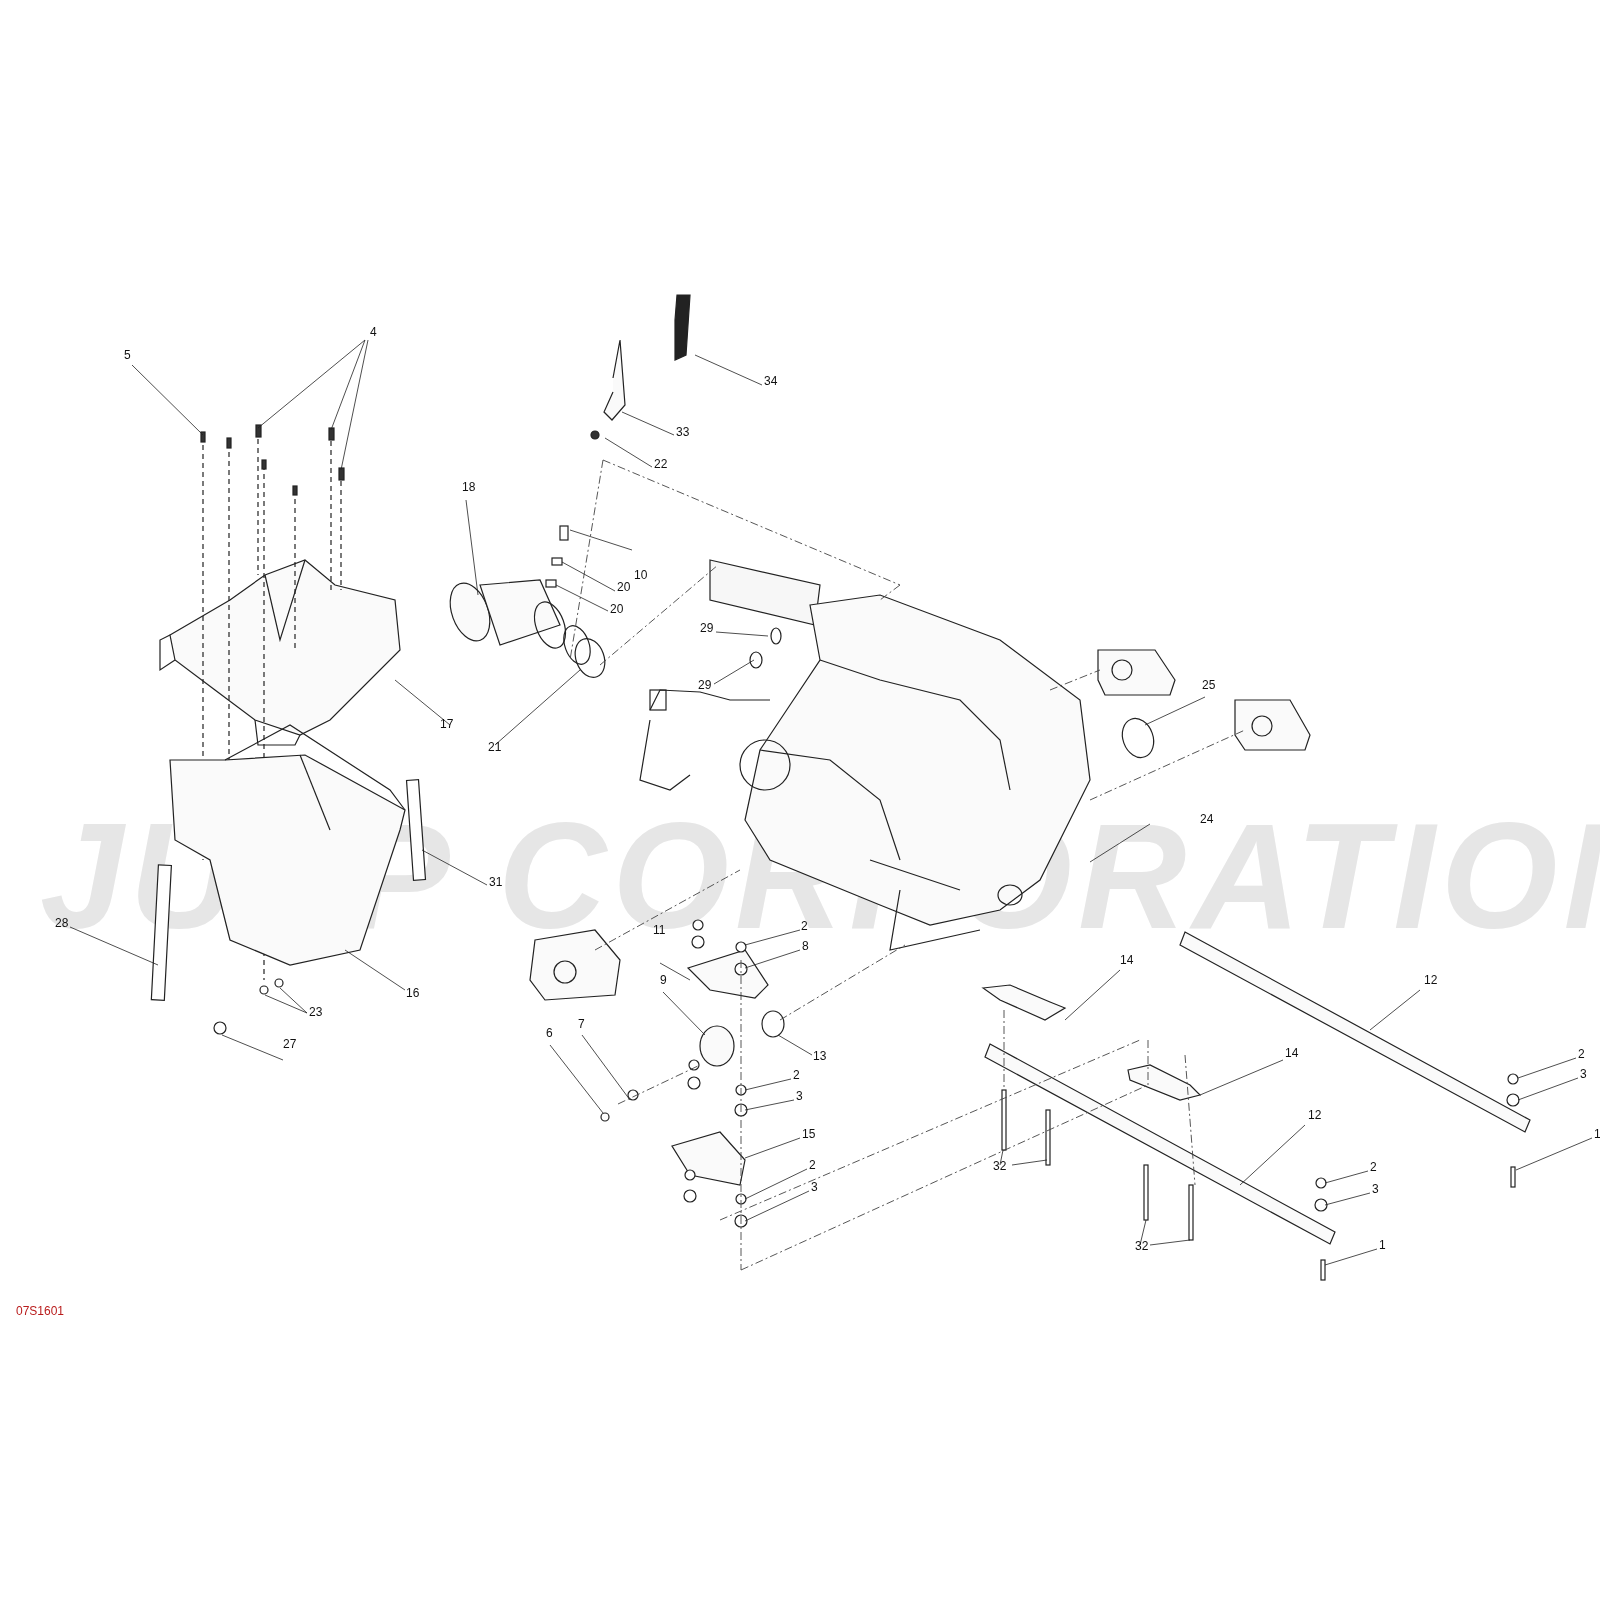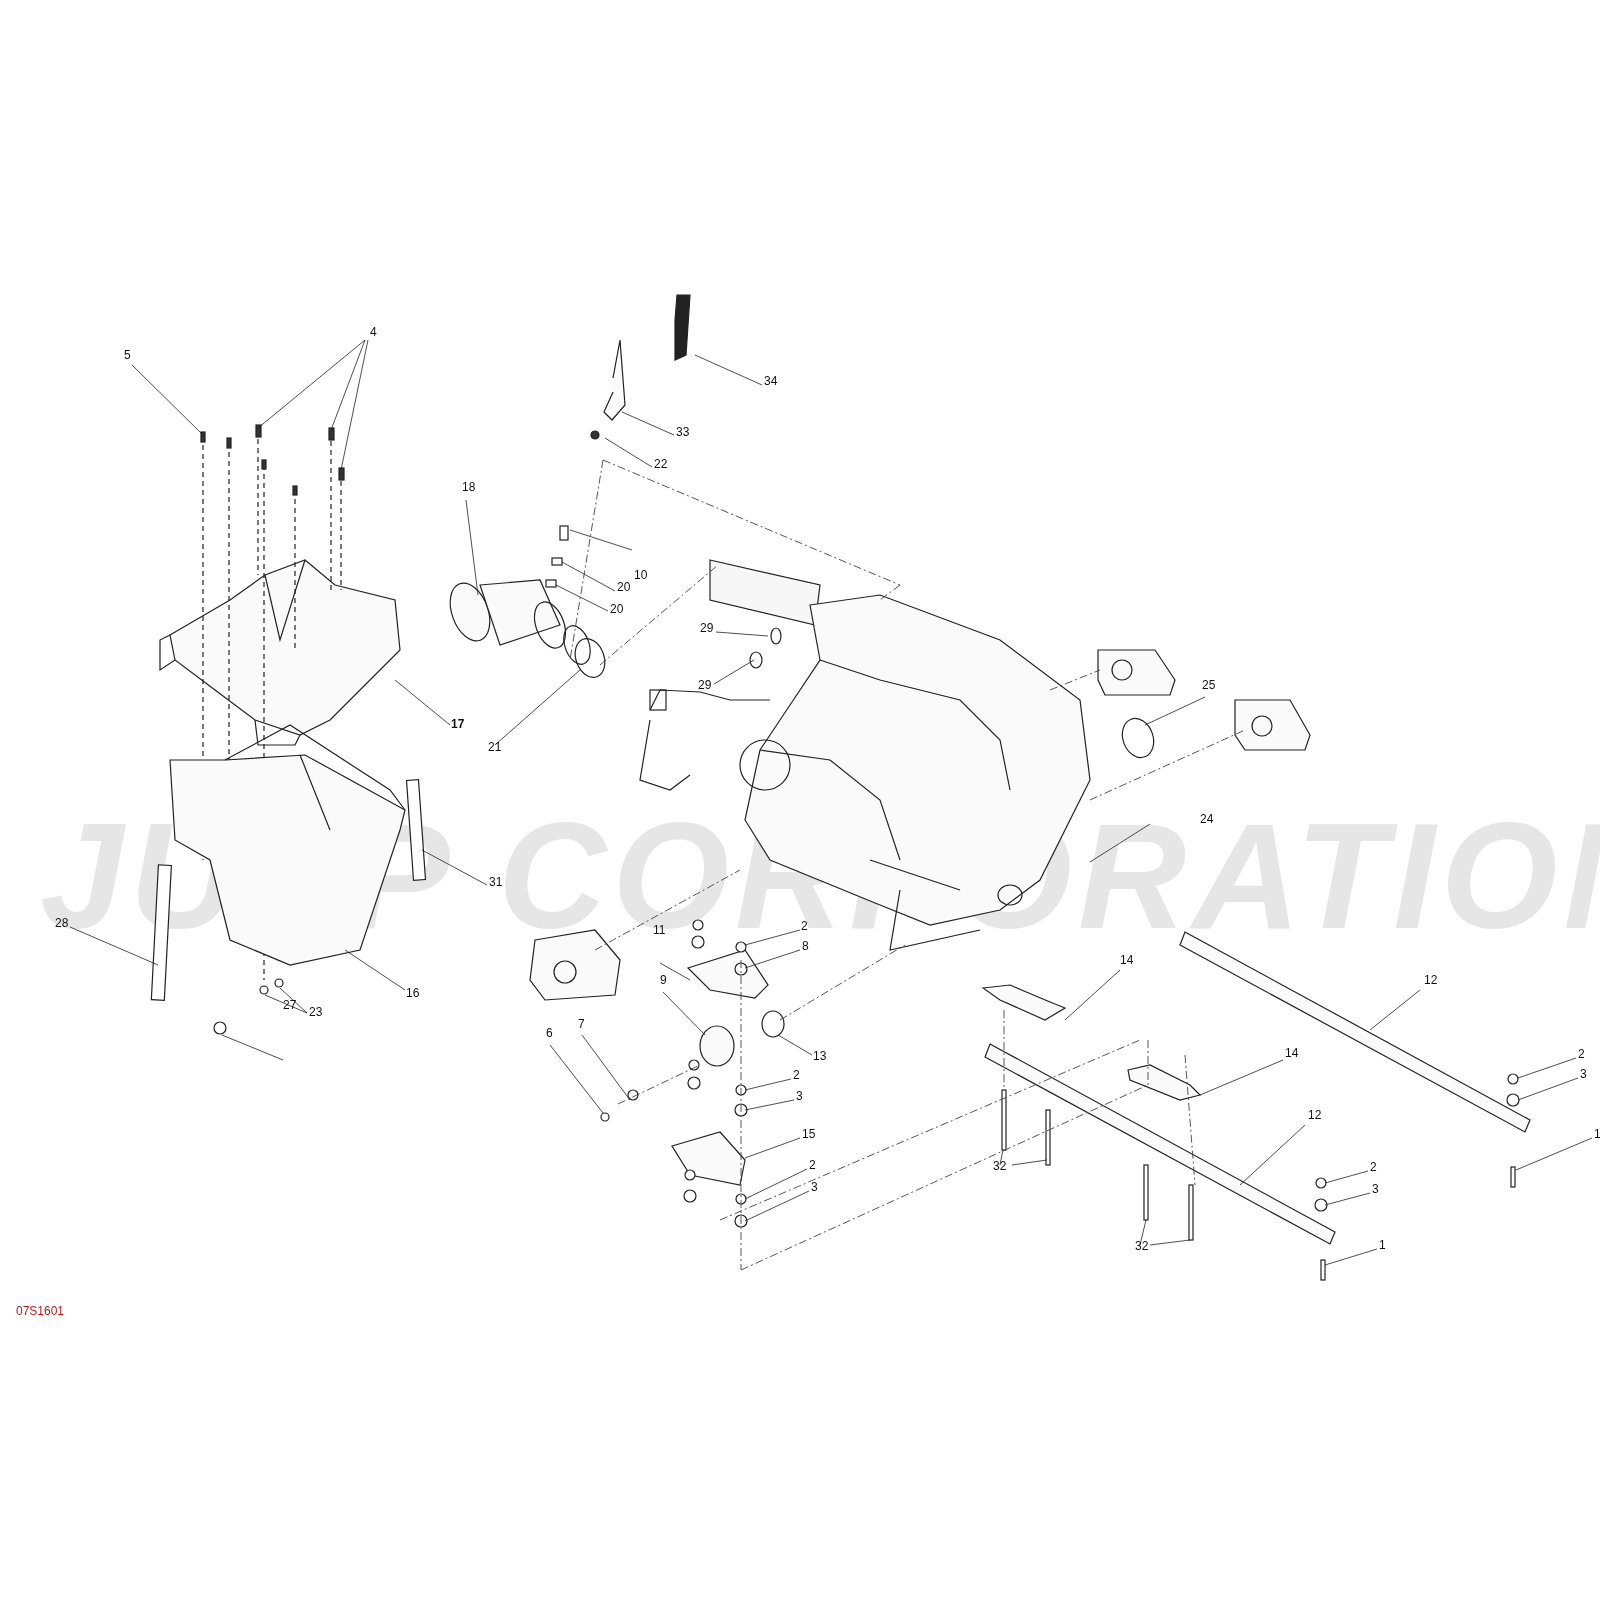--- a/index.html
+++ b/index.html
@@ -221,29 +221,29 @@
       <div class="callout" style="left: 370px; top: 326px;">4</div>
       <div class="callout" style="left: 764px; top: 375px;">34</div>
       <div class="callout" style="left: 676px; top: 426px;">33</div>
       <div class="callout" style="left: 654px; top: 458px;">22</div>
       <div class="callout" style="left: 462px; top: 481px;">18</div>
       <div class="callout" style="left: 634px; top: 541px; margin-top: 28px;">10</div>
       <div class="callout" style="left: 617px; top: 581px;">20</div>
       <div class="callout" style="left: 610px; top: 603px;">20</div>
       <div class="callout" style="left: 700px; top: 622px;">29</div>
       <div class="callout" style="left: 698px; top: 679px;">29</div>
-      <div class="callout" style="left: 451px; top: 718px; font-weight: bold;">17</div>
+      <div class="callout" style="left: 440px; top: 718px;">17</div>
       <div class="callout" style="left: 488px; top: 741px;">21</div>
       <div class="callout" style="left: 1202px; top: 679px;">25</div>
       <div class="callout" style="left: 1200px; top: 813px;">24</div>
       <div class="callout" style="left: 489px; top: 876px;">31</div>
       <div class="callout" style="left: 55px; top: 917px;">28</div>
       <div class="callout" style="left: 406px; top: 987px;">16</div>
       <div class="callout" style="left: 309px; top: 1006px;">23</div>
-      <div class="callout" style="left: 283px; top: 999px;">27</div>
+      <div class="callout" style="left: 283px; top: 1038px;">27</div>
       <div class="callout" style="left: 801px; top: 920px;">2</div>
       <div class="callout" style="left: 802px; top: 940px;">8</div>
       <div class="callout" style="left: 653px; top: 924px;">11</div>
       <div class="callout" style="left: 660px; top: 974px;">9</div>
       <div class="callout" style="left: 813px; top: 1050px;">13</div>
       <div class="callout" style="left: 1120px; top: 954px;">14</div>
       <div class="callout" style="left: 1424px; top: 974px;">12</div>
       <div class="callout" style="left: 1285px; top: 1047px;">14</div>
       <div class="callout" style="left: 1578px; top: 1048px;">2</div>
       <div class="callout" style="left: 1580px; top: 1068px;">3</div>

